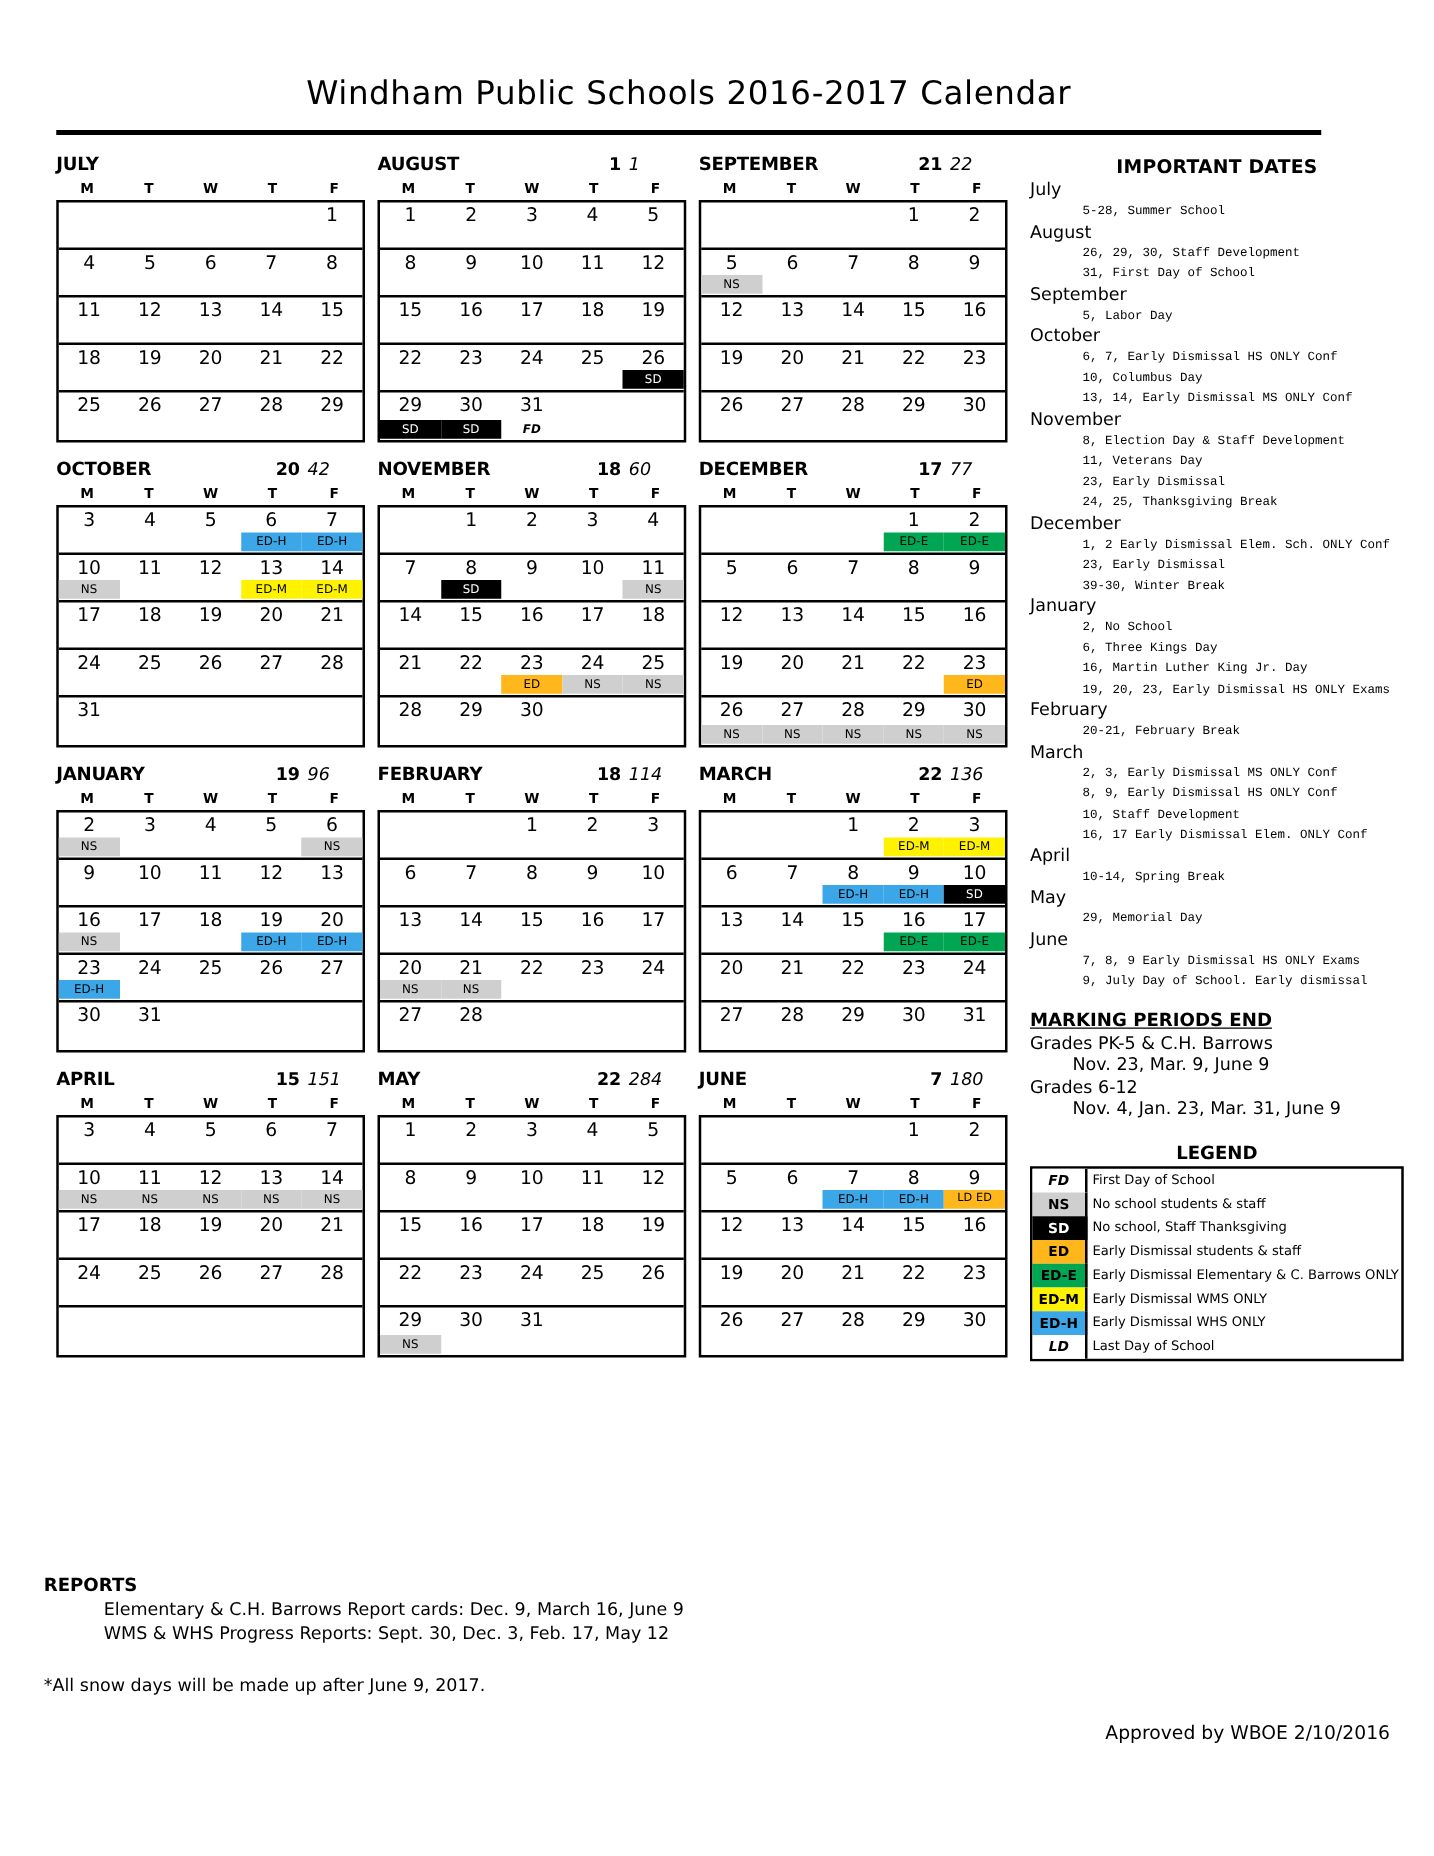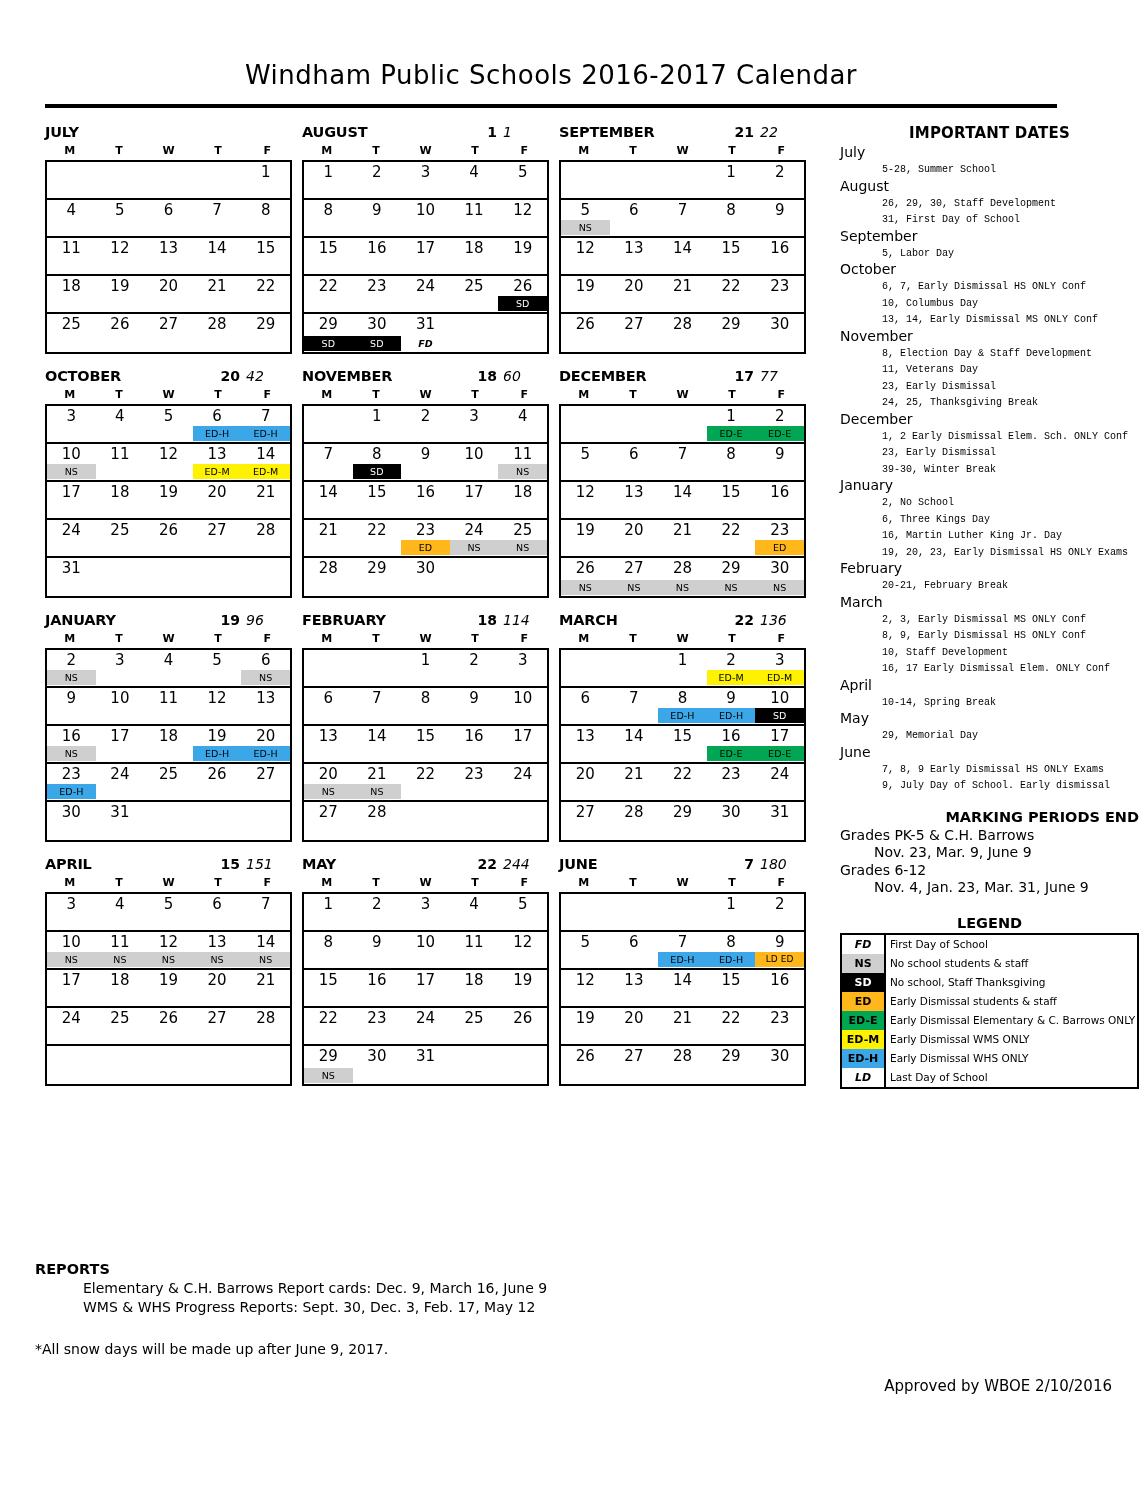--- a/index.html
+++ b/index.html
@@ -19,21 +19,21 @@
   .title {
     font-size:26px; font-weight:400; letter-spacing:.5px;
     font-family:"DejaVu Sans", sans-serif;
   }
   .title-rule {
     margin:14px 35px 0 35px;
     border-top:4px solid #000;
   }
 
   
-  .body-wrap { display:flex; padding:16px 35px 0 35px; gap:26px; }
+  .body-wrap { display:flex; padding:16px 35px 0 35px; gap:10px; }
   .cal-col { width:762px; }
   .side-col { width:308px; padding-left:8px; }
 
   
   .qrow { display:flex; gap:10px; margin-bottom:14px; }
   .month { width:247px; }
   .m-head { display:flex; align-items:baseline; height:20px; }
   .m-name { font-size:14.5px; font-weight:bold; letter-spacing:-0.2px;
             font-family:"DejaVu Sans", sans-serif; }
   .m-days { font-size:14px; font-weight:bold; margin-left:auto; padding-right:6px;
@@ -64,22 +64,22 @@
   .tag-EDH{ background:#3ba7e8; color:#000; }
   .tag-LDED{ background:#ffb71b; color:#000; font-size:9px; }
 
   
   .side-title { text-align:center; font-size:15px; font-weight:bold; letter-spacing:.2px;
                 font-family:"DejaVu Sans", sans-serif; margin-bottom:2px; }
   .id-month { font-size:14px; margin-top:1px; font-family:"DejaVu Sans", sans-serif; }
   .id-item  { font-size:10px; margin-left:42px; margin-top:4px; line-height:1.25;
               font-family:Liberation Mono, monospace; }
 
-  .mp-title { text-align:right; font-size:14.5px; font-weight:bold; margin-top:16px;
-              font-family:"DejaVu Sans", sans-serif;}
+  .mp-title { text-align:left; font-size:14.5px; font-weight:bold; margin-top:16px;
+              font-family:"DejaVu Sans", sans-serif;text-decoration:underline;}
   .mp-grade { font-size:14px; margin-top:2px; font-family:"DejaVu Sans", sans-serif; }
   .mp-dates { font-size:14px; margin-left:34px; margin-top:1px;
               font-family:"DejaVu Sans", sans-serif; }
 
   .legend-title { text-align:center; font-size:14.5px; font-weight:bold; margin-top:20px;
                   font-family:"DejaVu Sans", sans-serif;}
   .legend { border:2px solid #000; width:299px; margin-top:2px; }
   .lg-row { display:flex; align-items:stretch; height:19px; }
   .lg-sw {
     width:44px; flex:none; text-align:center;
@@ -1110,21 +1110,21 @@
                 <div class="cell"></div>
                 <div class="cell"></div>
                 <div class="cell"></div>
               </div>
             </div>
           </div>
           <div class="month">
             <div class="m-head">
               <span class="m-name">MAY</span>
               <span class="m-days">22</span>
-              <span class="m-cum">244</span>
+              <span class="m-cum">284</span>
             </div>
             <div class="dow">
               <span>M</span>
               <span>T</span>
               <span>W</span>
               <span>T</span>
               <span>F</span>
             </div>
             <div class="weeks">
               <div class="wk">

